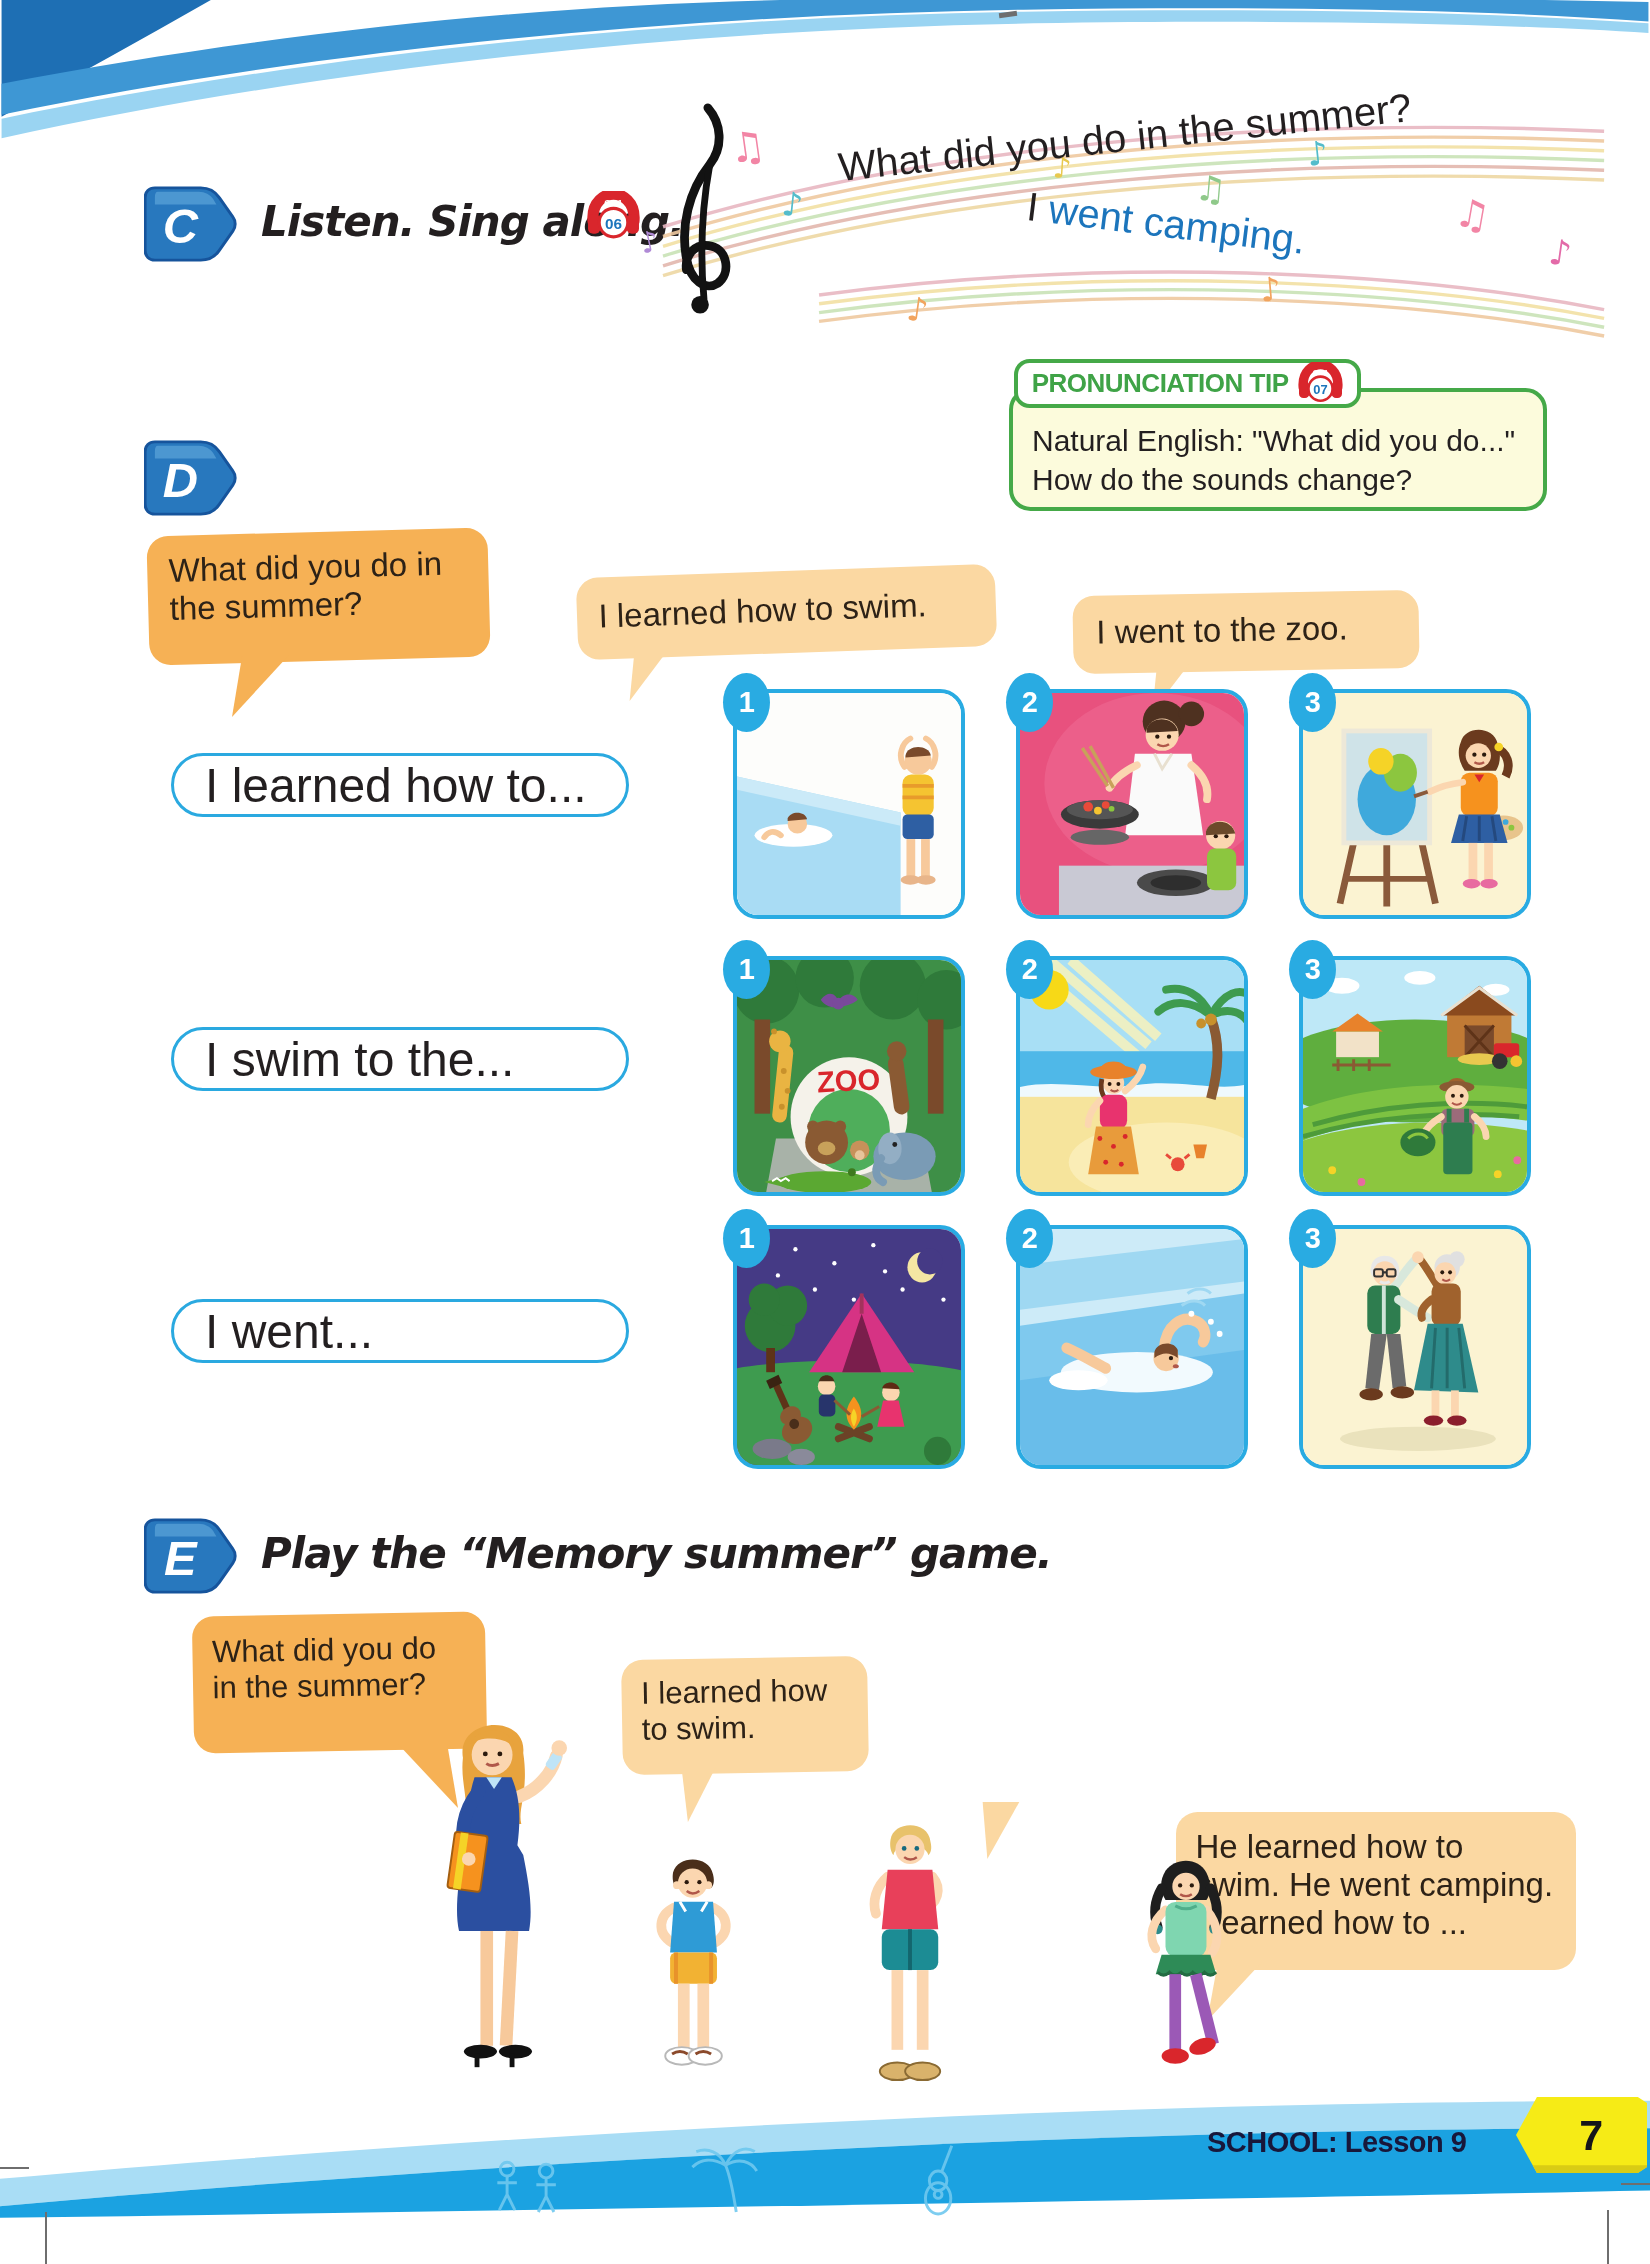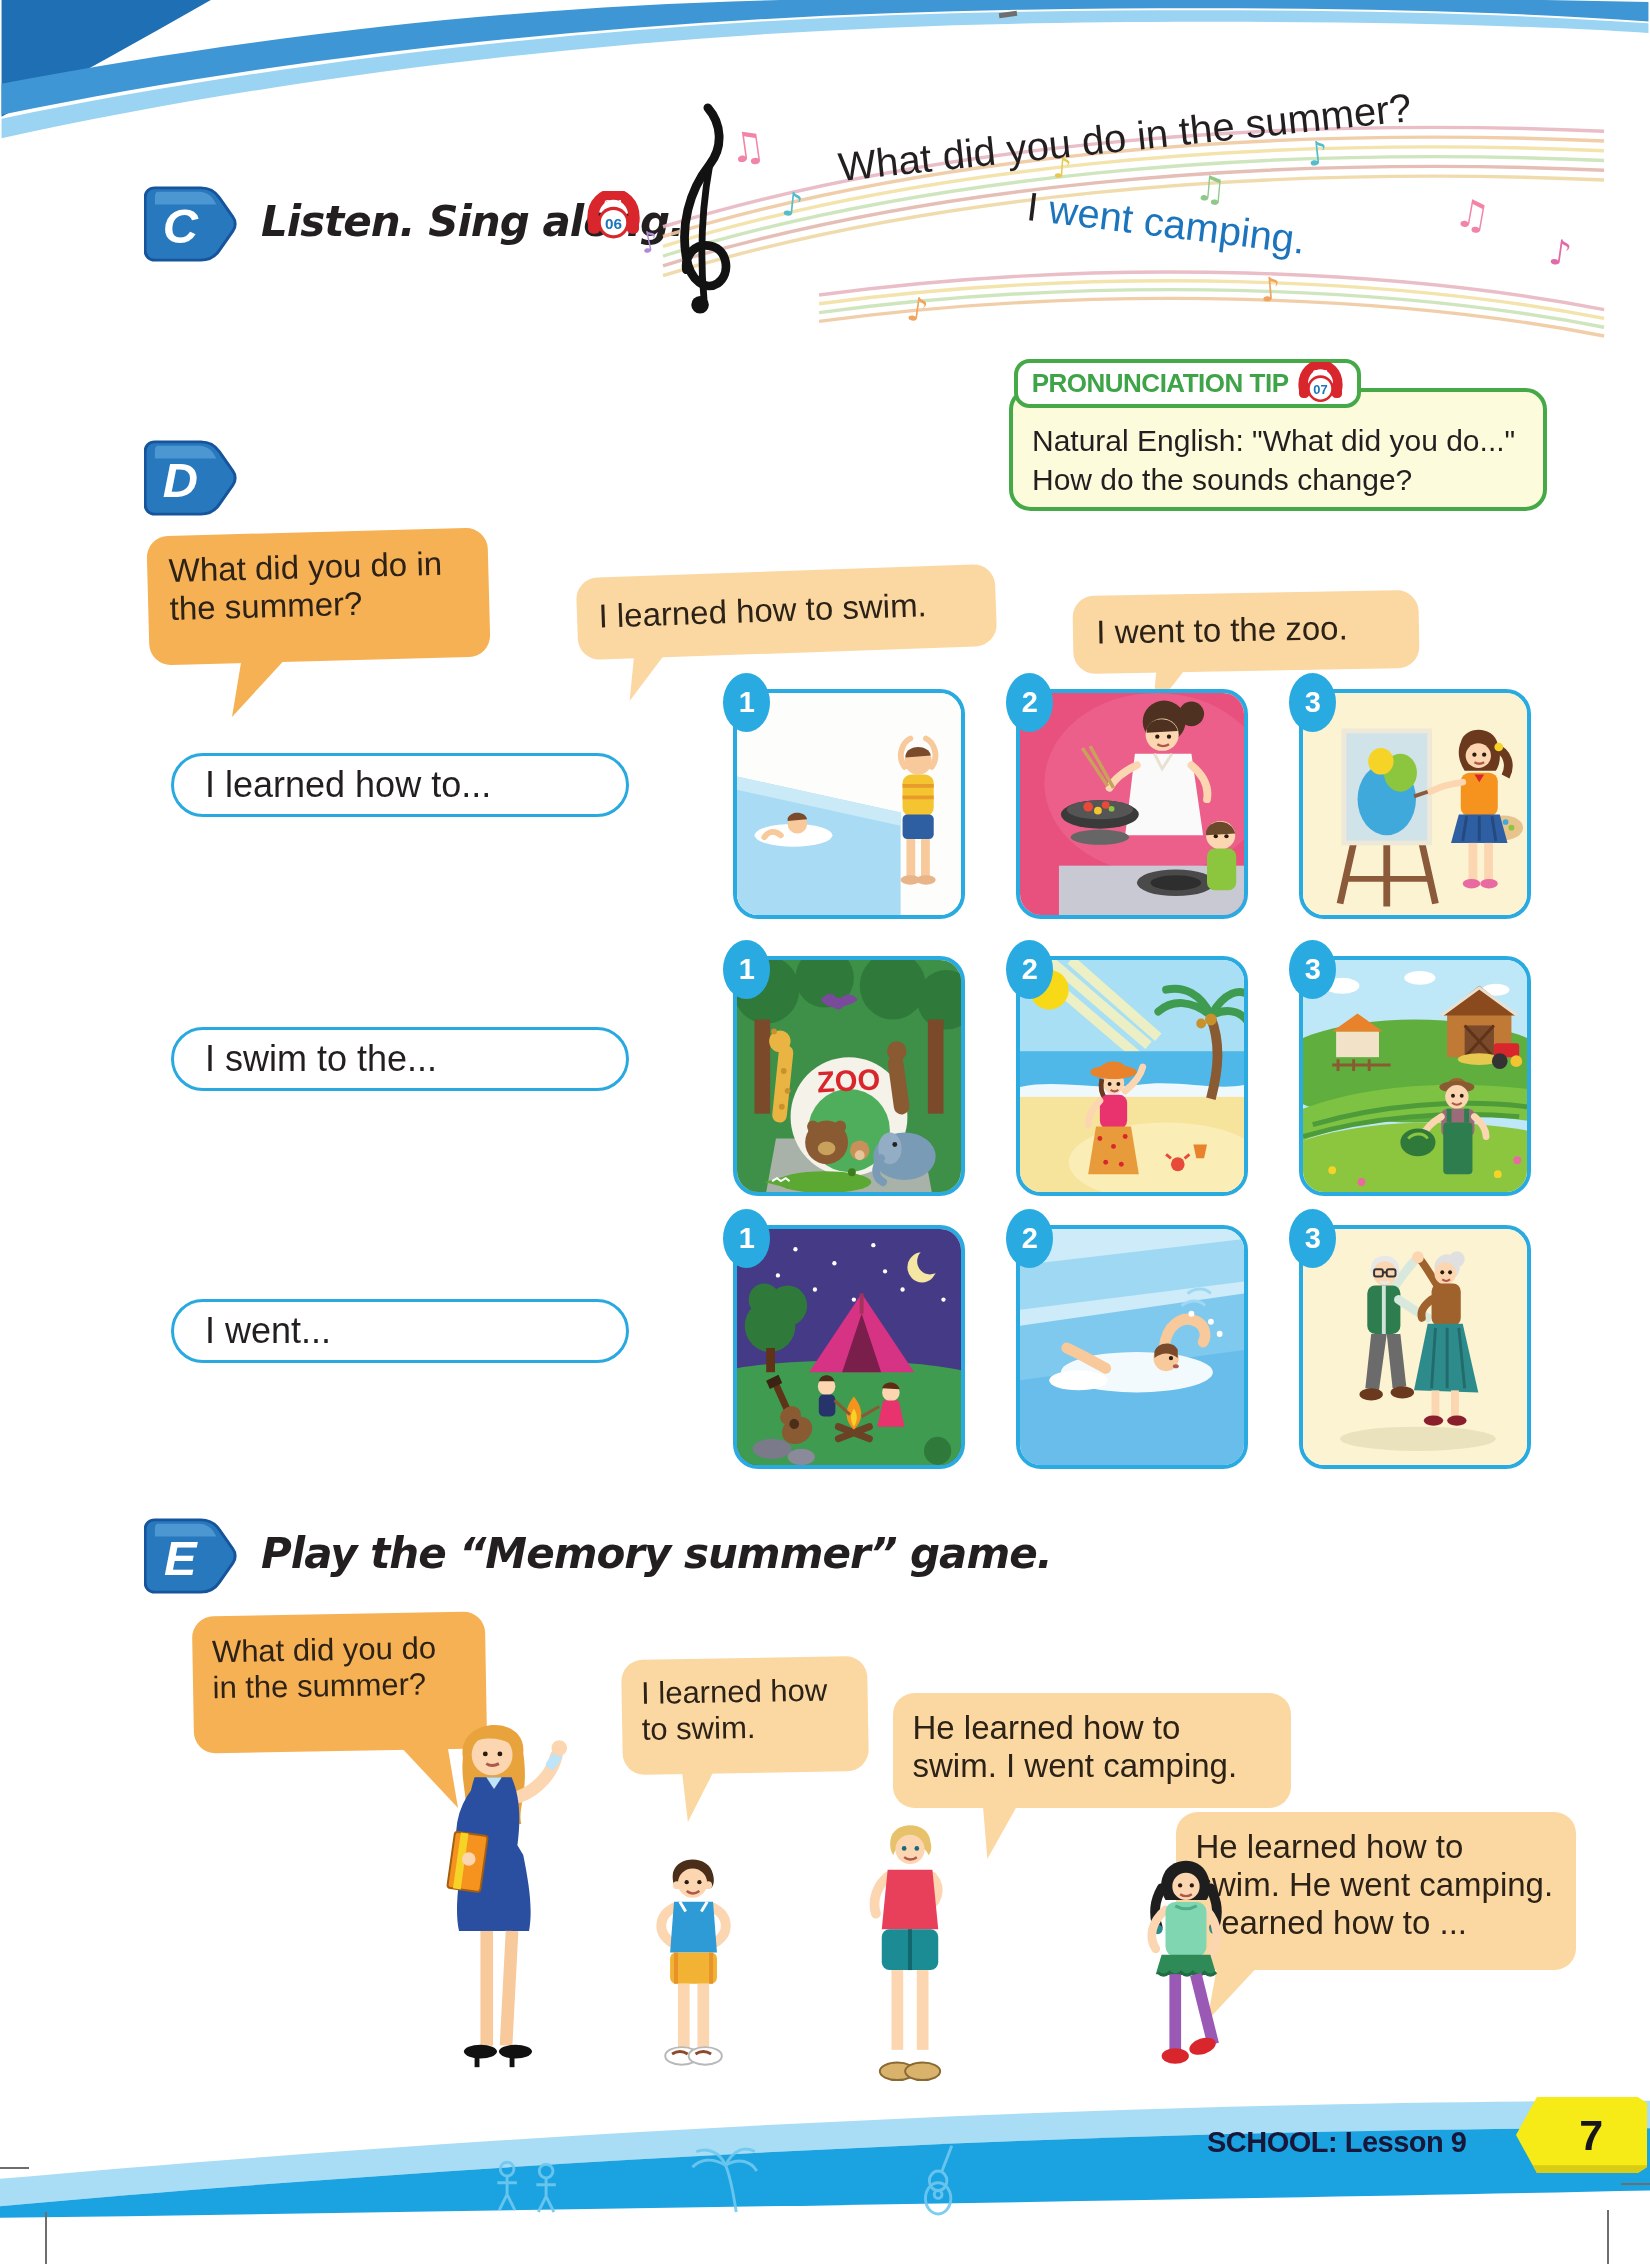--- a/index.html
+++ b/index.html
@@ -25,21 +25,21 @@
   .tiptitle{font-size:26px;font-weight:bold;color:#3FA347;letter-spacing:-0.5px;white-space:nowrap;}
   .tipbody{left:1032px;top:421px;width:507px;font-size:30px;color:#231F20;line-height:1.3;}
   
   .bub{border-radius:21.5px;color:#2D2217;box-sizing:border-box;}
   .bub.dark{background:#F6B155;}
   .bub.light{background:#FBD8A2;}
   .tail{position:absolute;}
   
   .prompt{left:171px;width:458px;height:64px;background:#fff;border:3.9px solid #2AA9E0;
           border-radius:32px;box-sizing:border-box;display:flex;align-items:center;
-          padding-left:31px;font-size:36px;color:#231F20;}
+          padding-left:31px;font-size:48px;color:#231F20;}
   
   .card{border:4.9px solid #29ABE2;border-radius:25px;overflow:hidden;background:#fff;box-sizing:border-box;width:232px;}
   .card svg{display:block;width:100%;height:100%;}
   .cnum{position:absolute;left:-9.8px;top:-15.6px;width:47px;height:59px;background:#29ABE2;
         border-radius:50%;color:#fff;font-weight:bold;font-size:29px;display:flex;
         align-items:center;justify-content:center;}
   
   .footerlabel{left:1207px;top:2126px;font-size:29px;font-weight:bold;color:#18173A;letter-spacing:-0.5px;white-space:nowrap;}
   .pagetab{left:1516px;top:2097px;width:131px;height:76px;background:#F6EB16;
            clip-path:polygon(16% 0%,93% 0%,100% 8%,100% 92%,93% 100%,16% 100%,0% 50%);
@@ -514,21 +514,20 @@
     <text x="37" y="61" font-size="50" font-weight="bold" font-style="italic" fill="#fff" text-anchor="middle">E</text>
   </svg>
   <div class="abs hdr" style="left:261px;top:1529px">Play the “Memory summer” game.</div>
 
   <div class="abs bub dark" style="left:193px;top:1614px;width:293px;height:137px;padding:17.6px 19.5px;font-size:31px;transform:rotate(-1deg)">What did you do in the summer?</div>
   <div class="tail" style="left:398px;top:1744px;width:60px;height:64px;background:#F6B155;clip-path:polygon(0 0,82% 0,100% 100%)"></div>
 
   <div class="abs bub light" style="left:622px;top:1658px;width:246px;height:115px;padding:15.6px 19.5px;font-size:31px;transform:rotate(-1deg)">I learned how to swim.</div>
   <div class="tail" style="left:675px;top:1767px;width:43px;height:55px;background:#FBD8A2;clip-path:polygon(15% 0,95% 0,30% 100%)"></div>
 
-  <div class="abs bub light" style="left:893px;top:1693px;width:398px;height:115px;padding:15.6px 19.5px;font-size:33px">He learned how to swim. I went camping.</div>
   <div class="tail" style="left:977px;top:1802px;width:47px;height:57px;background:#FBD8A2;clip-path:polygon(12% 0,90% 0,22% 100%)"></div>
 
   <div class="abs bub light" style="left:1176px;top:1812px;width:400px;height:158px;padding:15.6px 19.5px;font-size:33px">He learned how to swim. He went camping. I learned how to ...</div>
   <div class="tail" style="left:1207px;top:1962px;width:55px;height:59px;background:#FBD8A2;clip-path:polygon(20% 0,100% 0,0 100%)"></div>
 
   <svg class="abs" style="left:424px;top:1699px" width="180" height="390" viewBox="0 0 185 400">
     <path d="M40,60 C33,18 106,14 102,55 C108,95 96,112 100,128 L40,128 C48,104 37,88 40,60 Z" fill="#E8A33D"></path>
     <circle cx="70" cy="57" r="21" fill="#FBD6B0"></circle>
     <path d="M48,46 C52,28 90,26 92,48 C80,38 58,38 48,46 Z" fill="#E8A33D"></path>
     <circle cx="63" cy="56" r="2.5" fill="#2B1A0E"></circle>

